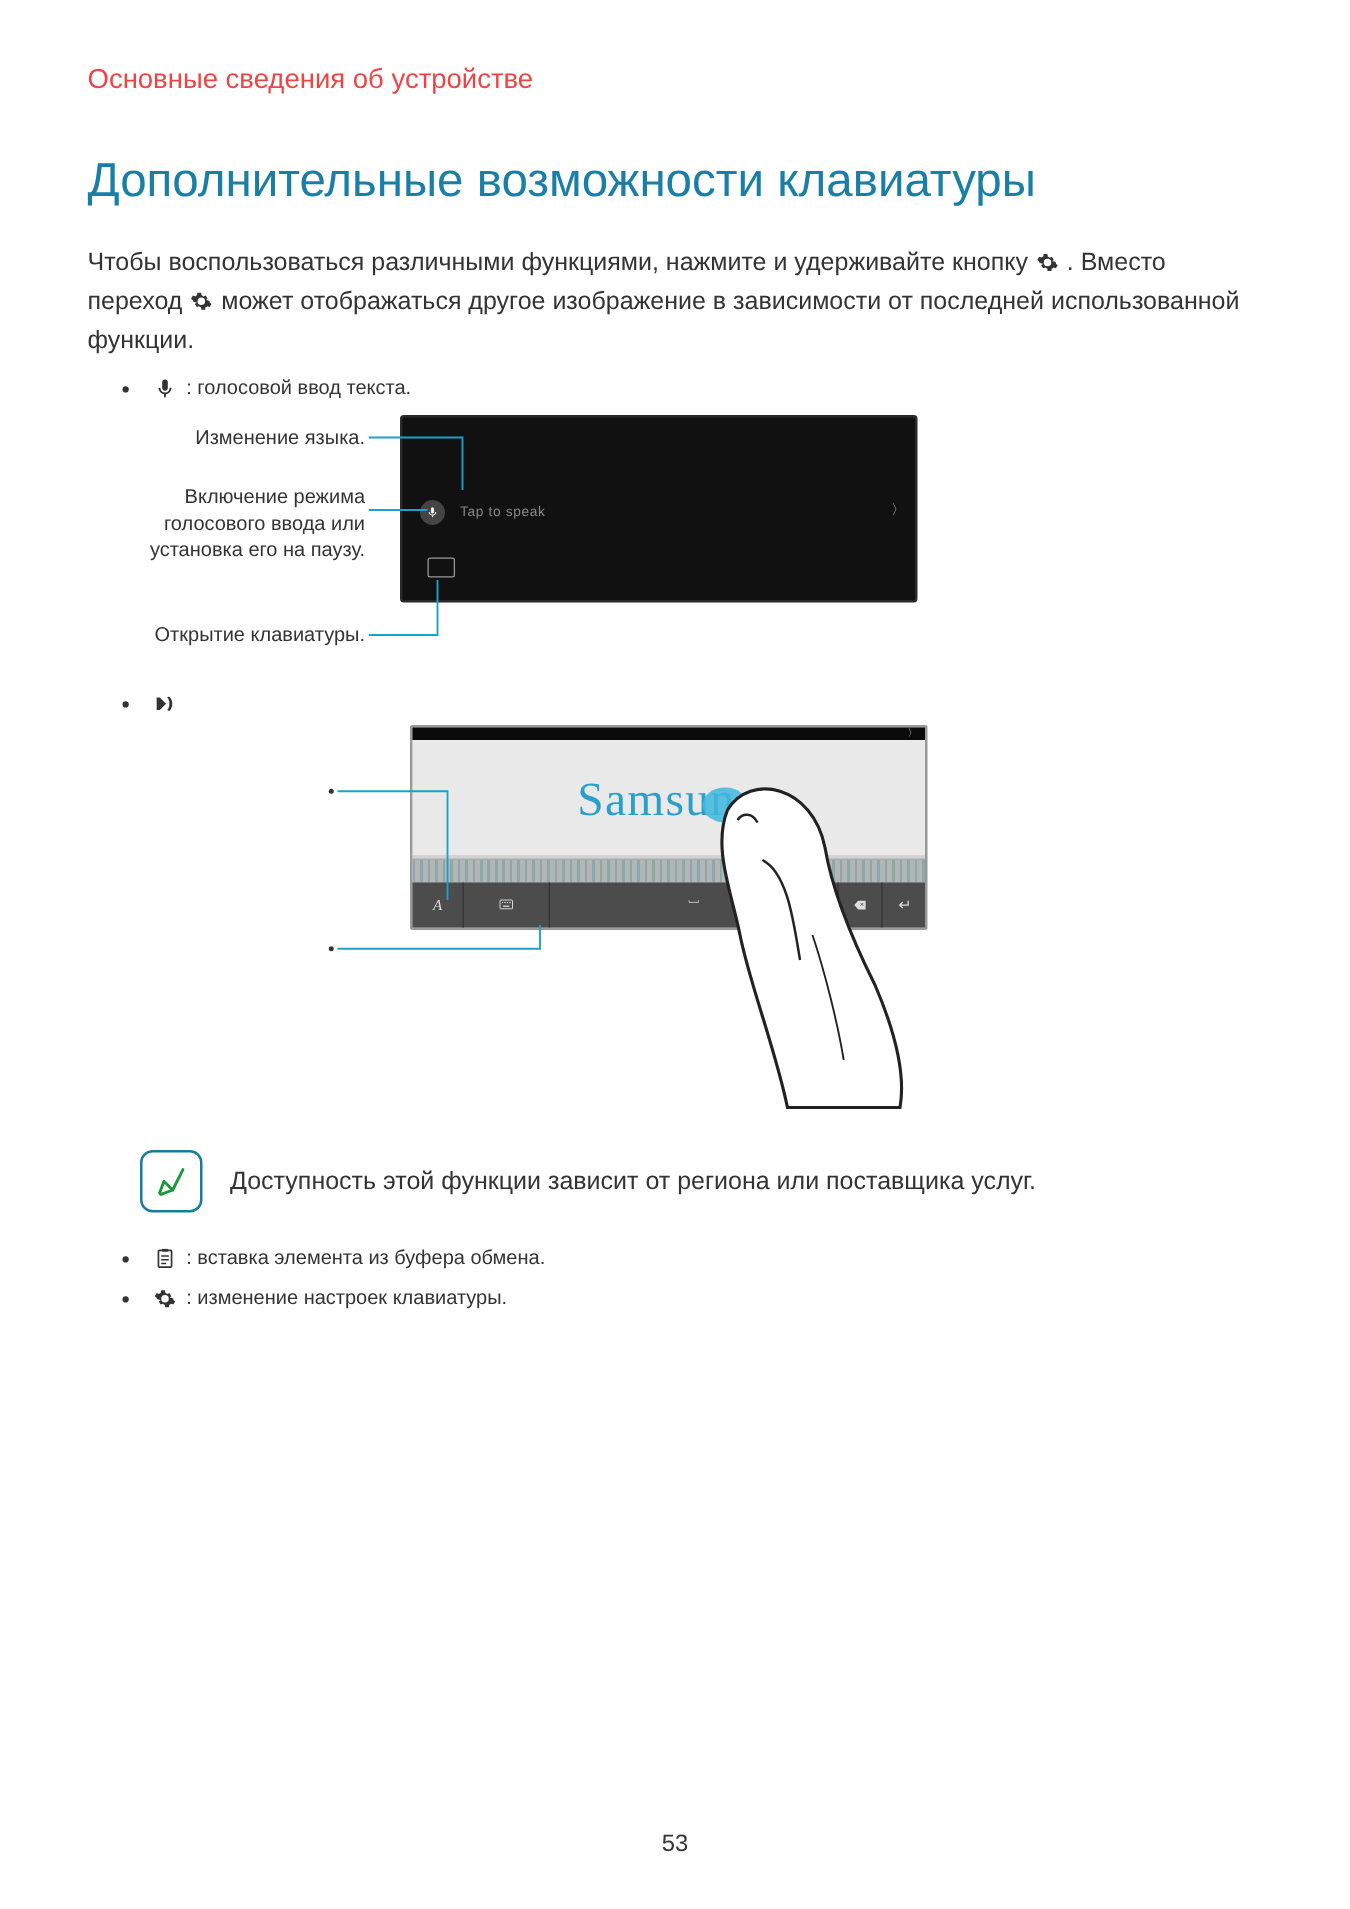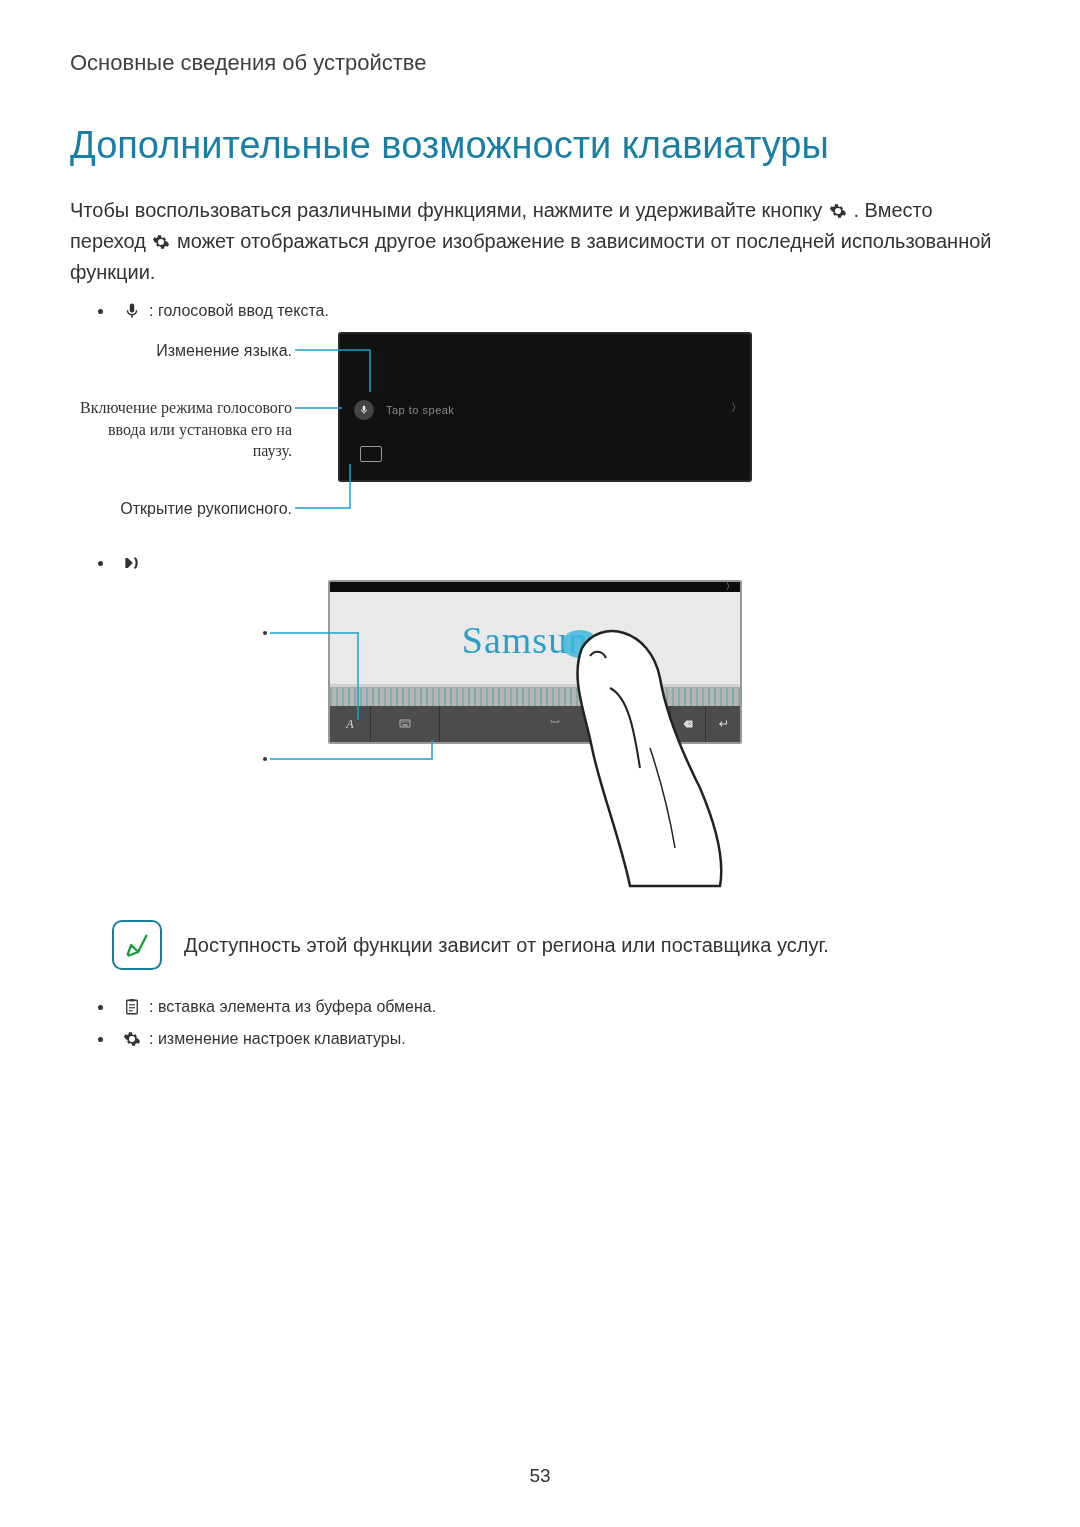--- a/index.html
+++ b/index.html
@@ -7,21 +7,21 @@
     margin: 0;
     background: #fff;
     color: #333;
     width: 1080px;
     height: 1527px;
     position: relative;
     box-sizing: border-box;
     padding: 50px 70px 40px 70px;
   }
   .header {
-    color: #404040;
+    color: #ef4444;
     font-size: 22px;
     margin-bottom: 48px;
   }
   .title {
     color: #1a7fa6;
     font-size: 38px;
     font-weight: normal;
     margin-bottom: 28px;
   }
   .para {
@@ -52,24 +52,24 @@
   .fig1 {
     position: relative;
     height: 200px;
     margin: 10px 0 20px 0;
   }
   .fig1 .callouts {
     position:absolute; left:0; top:0; width:240px;
     font-size:16px; color:#333; text-align:right;
   }
   .fig1 .c1 { position:absolute; top:10px; right:18px; }
-  .fig1 .c2 { position:absolute; top:65px; right:18px; width:220px; line-height:1.35;font-family:Liberation Serif, serif;}
+  .fig1 .c2 { position:absolute; top:55px; right:18px; width:220px; line-height:1.35;}
   .fig1 .c3 { position:absolute; top:168px; right:18px; }
   .fig1 .device {
-    position:absolute; left:268px; top:0; width:410px; height:146px;
+    position:absolute; left:250px; top:0; width:410px; height:146px;
     background:#111; border:2px solid #2a2a2a; border-radius:3px;
   }
   .fig1 .device .bar {
     position:absolute; top:62px; left:8px; right:8px; height:28px;
     display:flex; align-items:center;
   }
   .fig1 .micbtn {
     width:20px; height:20px; border-radius:50%;
     background:#444; display:flex; align-items:center; justify-content:center;
     margin-left:6px;
@@ -179,21 +179,21 @@
         <path fill="#333" d="M12 14a3 3 0 003-3V5a3 3 0 10-6 0v6a3 3 0 003 3zm5-3a5 5 0 01-10 0H5a7 7 0 006 6.9V21h2v-3.1A7 7 0 0019 11h-2z"></path>
       </svg>
   </span>
   <span>: голосовой ввод текста.</span>
 </div>
 
 <div class="fig1">
   <div class="callouts">
     <div class="c1">Изменение языка.</div>
     <div class="c2">Включение режима голосового ввода или установка его на паузу.</div>
-    <div class="c3">Открытие рукописного.</div>
+    <div class="c3">Открытие клавиатуры.</div>
   </div>
   <div class="device">
     <div class="bar">
       <div class="micbtn">
         <svg viewBox="0 0 24 24" width="10" height="10">
             <path fill="#eee" d="M12 14a3 3 0 003-3V5a3 3 0 10-6 0v6a3 3 0 003 3zm5-3a5 5 0 01-10 0H5a7 7 0 006 6.9V21h2v-3.1A7 7 0 0019 11h-2z"></path>
           </svg>
       </div>
       <div class="tapspeak">Tap to speak</div>
     </div>

